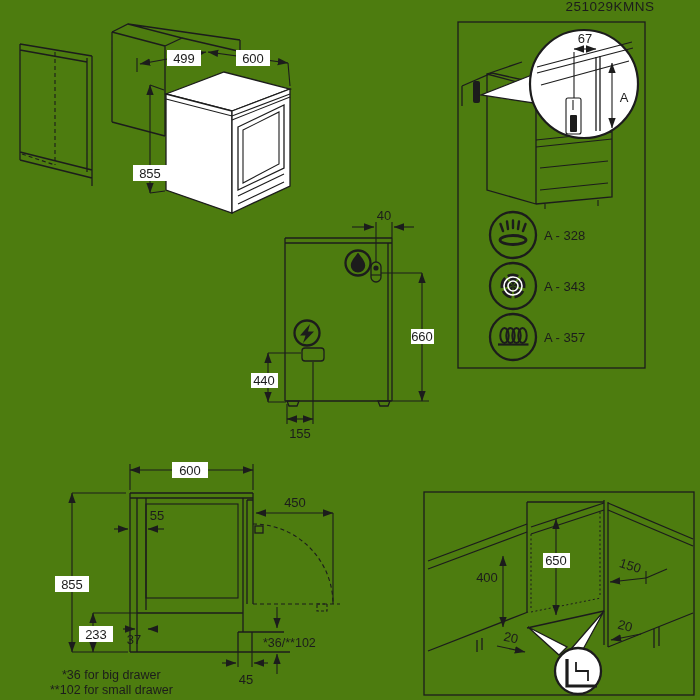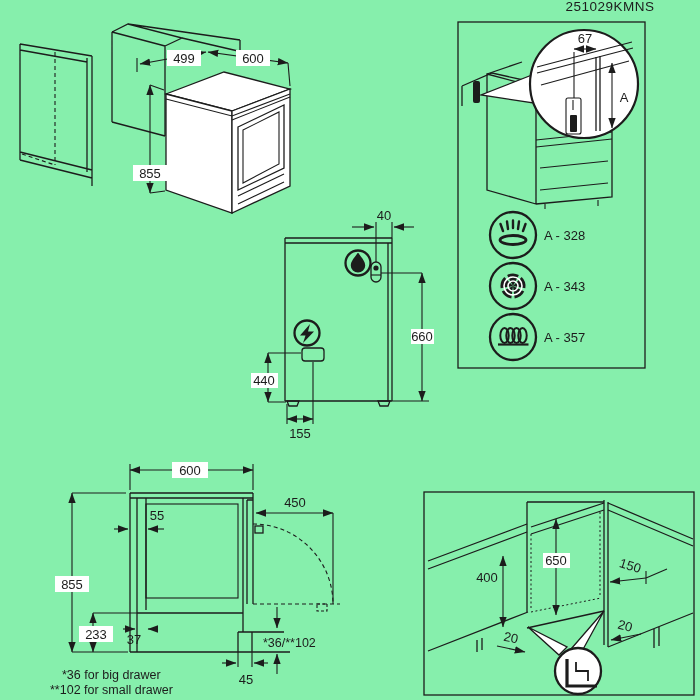--- a/index.html
+++ b/index.html
@@ -1,16 +1,16 @@
 <!DOCTYPE html>
 <html><head>
 <meta charset="utf-8">
 <style>
   html,body{margin:0;padding:0;background:#fff;}
-  .stage{width:700px;height:700px;background:#86efac;position:relative;overflow:hidden;}
+  .stage{width:700px;height:700px;background:#4d7c0f;position:relative;overflow:hidden;}
   svg{display:block;}
   text{font-family:"Liberation Sans","DejaVu Sans",sans-serif;fill:#1c1c1c;}
   .dim{font-size:13px;text-anchor:middle;}
   .dim-start{font-size:12.5px;text-anchor:start;}
   .code{font-size:13.5px;text-anchor:middle;letter-spacing:.5px;}
   .note{font-size:12.5px;text-anchor:start;}
   .variant{font-size:13px;text-anchor:start;}
   .ln{stroke:#1c1c1c;stroke-width:1.3;fill:none;}
   .ln2{stroke:#1c1c1c;stroke-width:2.3;fill:none;}
   .thin{stroke:#1c1c1c;stroke-width:1.1;fill:none;}

